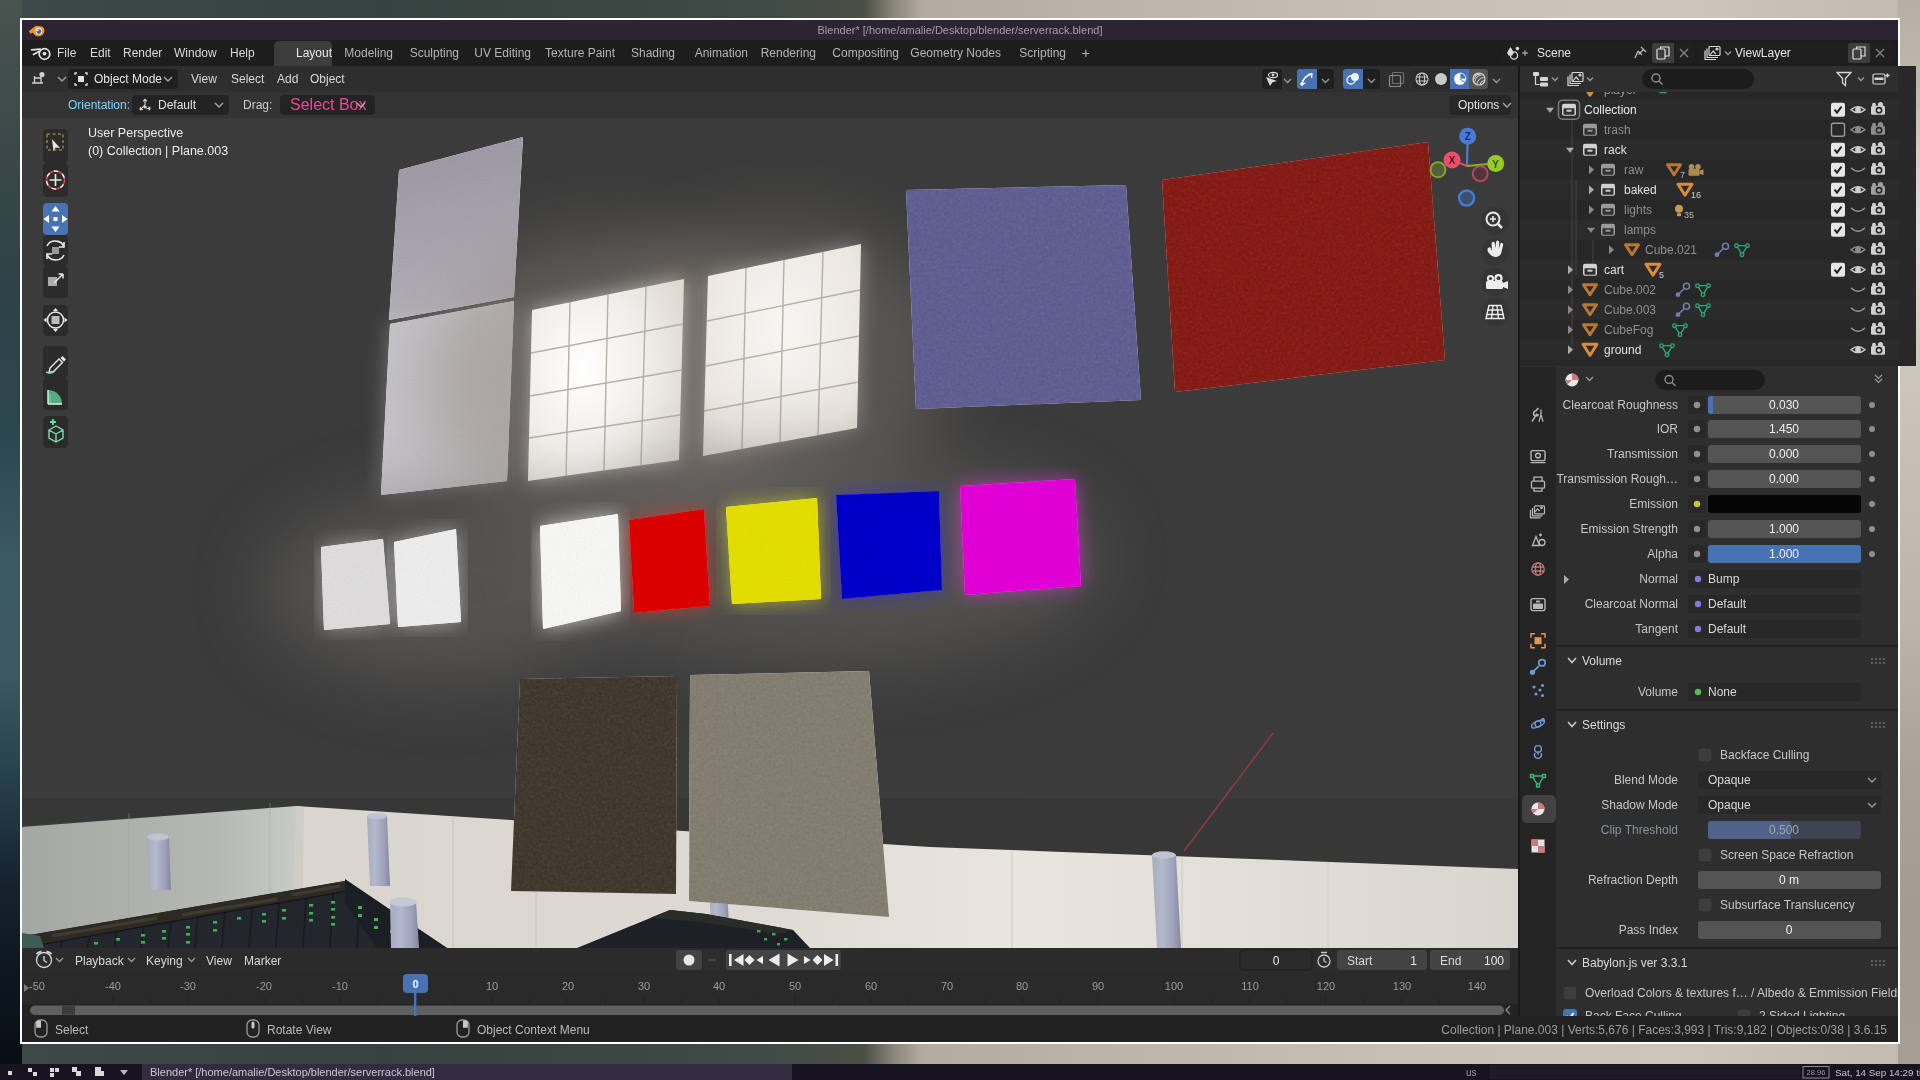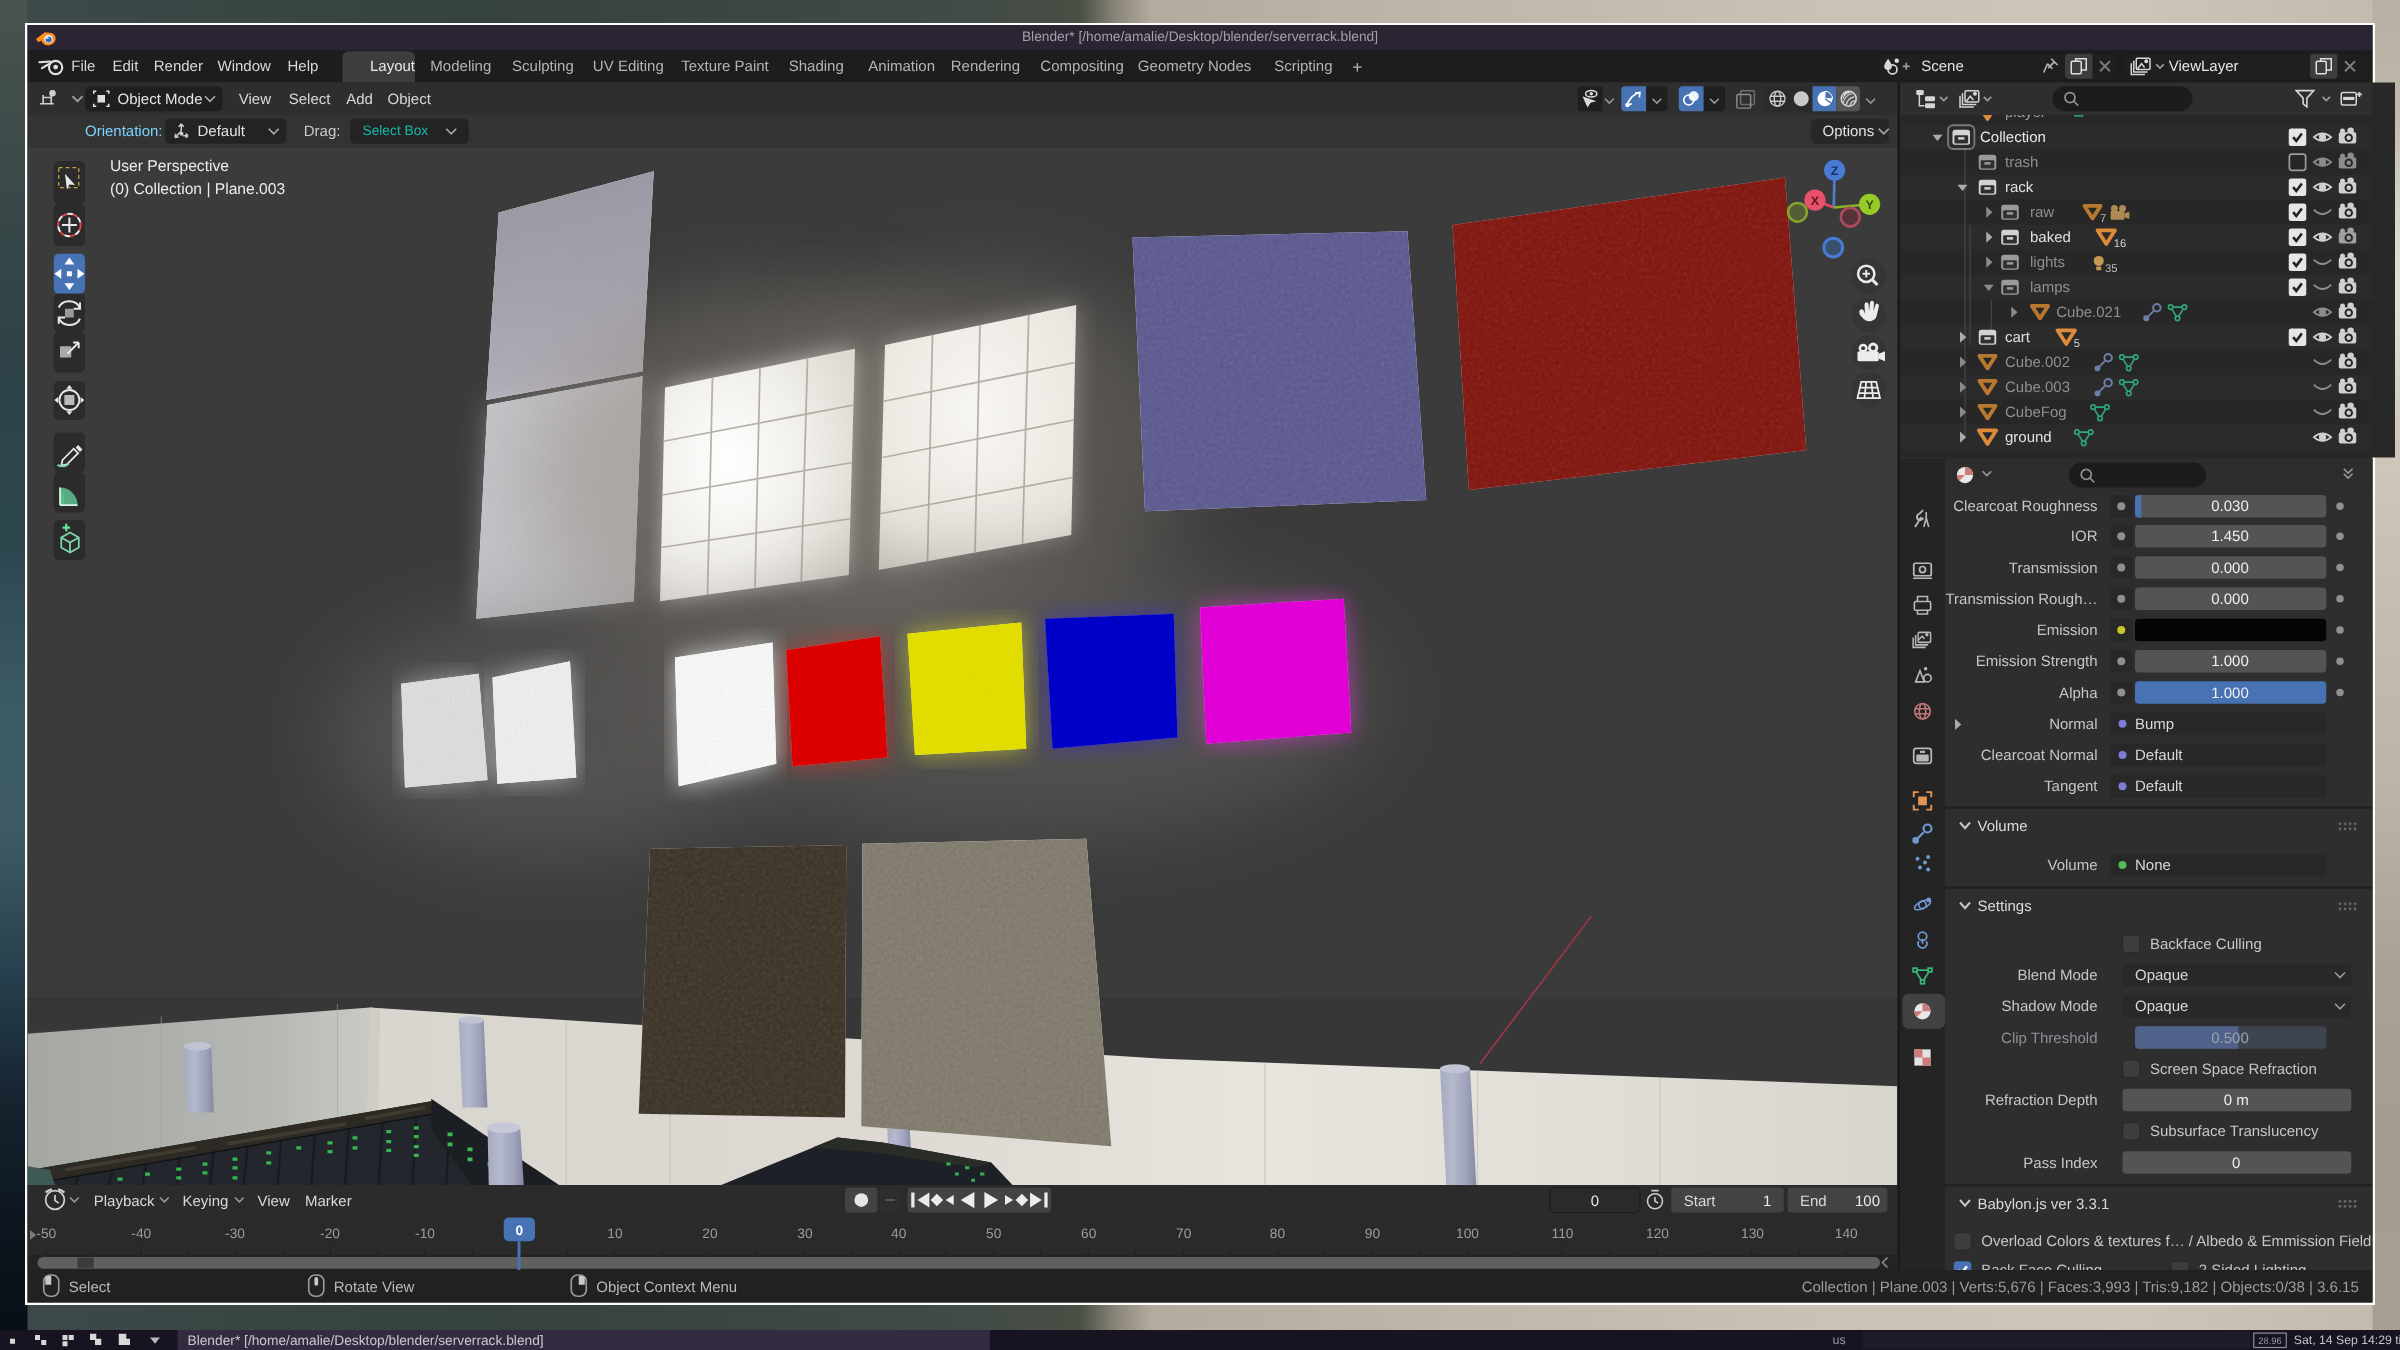--- a/index.html
+++ b/index.html
@@ -257,21 +257,21 @@
         <path d="M9.5 11.5 h4 M13.5 11.5 l-2 -1.7 M13.5 11.5 l-2 1.7"></path>
         <circle cx="8.2" cy="10" r="1.6" fill="#cfcfcf" stroke="none"></circle>
       </g>
     </svg>
     <div class="abs" style="left:136px;top:0;font-size:12px;color:#e2e2e2;line-height:26px">Default</div>
     <svg class="abs" style="left:192px;top:10px" width="10" height="7" viewBox="0 0 10 7">
         <path d="M1 1 l4 4 4 -4" stroke="#a8a8a8" stroke-width="1.4" fill="none"></path>
       </svg>
     <div class="hlabel" style="left:221px;color:#cccccc">Drag:</div>
     <div class="fld" style="left:258px;top:3px;width:95px;height:20px;background:#232323"></div>
-    <div class="abs" style="left:268px;top:0;font-size:11px;color:#14b8a6;line-height:26px">Select Box</div>
+    <div class="abs" style="left:268px;top:0;font-size:16px;color:#ec4899;line-height:26px">Select Box</div>
     <svg class="abs" style="left:334px;top:10px" width="10" height="7" viewBox="0 0 10 7">
         <path d="M1 1 l4 4 4 -4" stroke="#a8a8a8" stroke-width="1.4" fill="none"></path>
       </svg>
     <div class="fld" style="left:1427px;top:3px;width:62px;height:20px;background:#272727"></div>
     <div class="abs" style="left:1436px;top:0;font-size:12px;color:#e2e2e2;line-height:26px">Options</div>
     <svg class="abs" style="left:1480px;top:10px" width="10" height="7" viewBox="0 0 10 7">
         <path d="M1 1 l4 4 4 -4" stroke="#a8a8a8" stroke-width="1.4" fill="none"></path>
       </svg>
   </div>
   <div class="abs" id="viewport">

